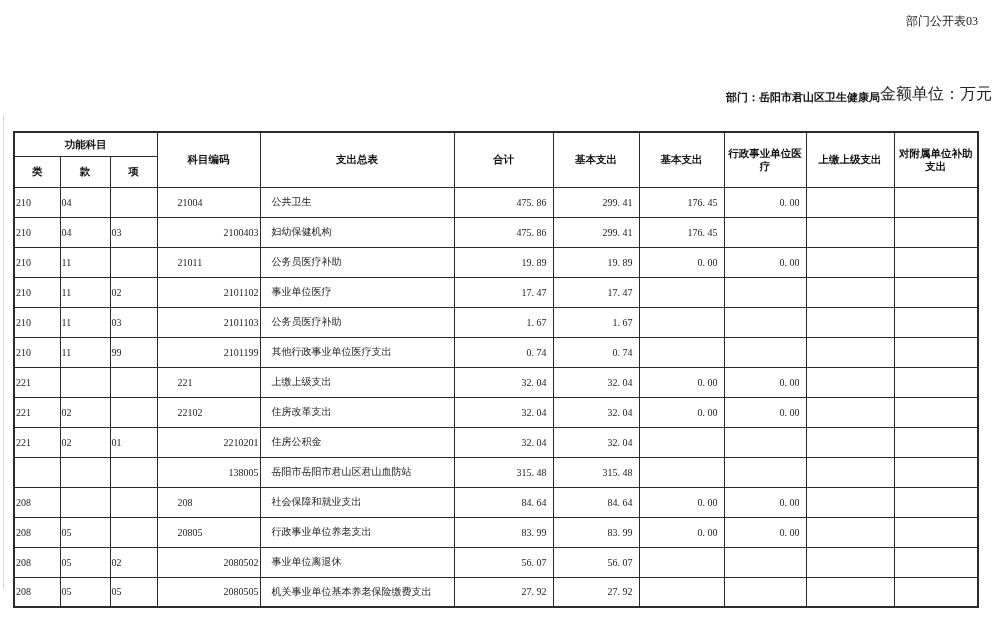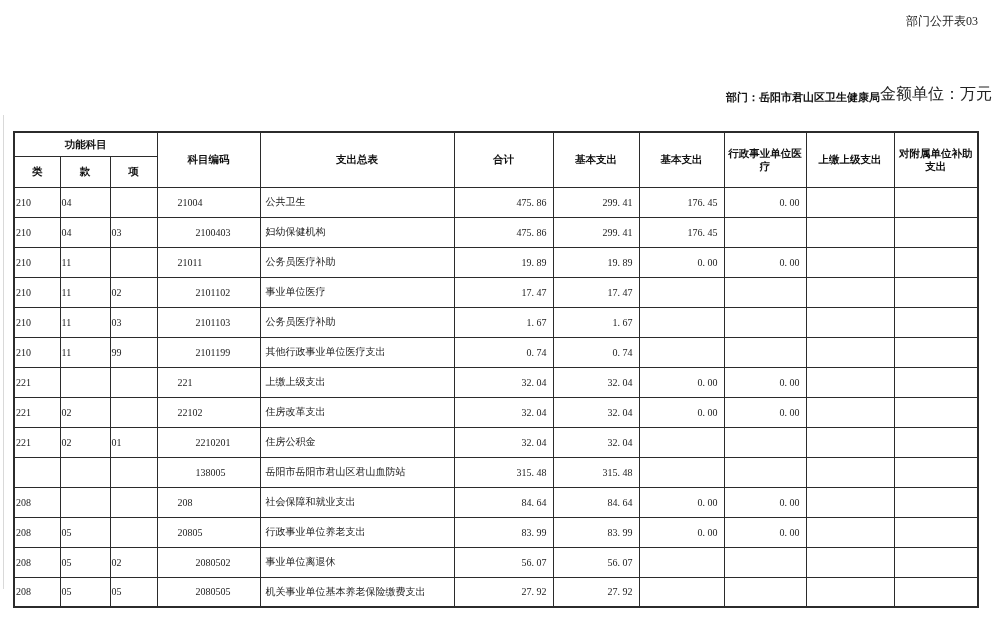--- a/index.html
+++ b/index.html
@@ -19,22 +19,22 @@
   table.grid th,table.grid td{border:1px solid #2b2b2b;overflow:hidden;white-space:nowrap;}
   table.grid th{font-family:"Liberation Sans","DejaVu Sans",sans-serif;font-size:10.5px;
                 font-weight:bold;text-align:center;vertical-align:middle;
                 padding:1px 3px;white-space:normal;line-height:1.25;color:#111;}
   thead tr.r1{height:24px;}
   thead tr.r2{height:31px;}
   tbody tr{height:30px;}
   tbody td{font-size:10px;vertical-align:middle;color:#222;}
   td.num{text-align:left;}
   td.code{text-align:left;padding-left:20px;}
-  td.name{text-align:left;padding-left:5px;}
-  td.code.indent{padding-left:38px;}
+  td.name{text-align:left;padding-left:11px;}
+  td.code.indent{padding-left:38px;text-align:right;}
   td.name.indent{}
   td.val{text-align:right;padding-right:6px;}
 </style>
 </head>
 <body>
 
 <div class="page">
   <div class="sheet-tag">部门公开表03</div>
   <div class="meta-row">
     <span class="dept">部门：岳阳市君山区卫生健康局</span>

